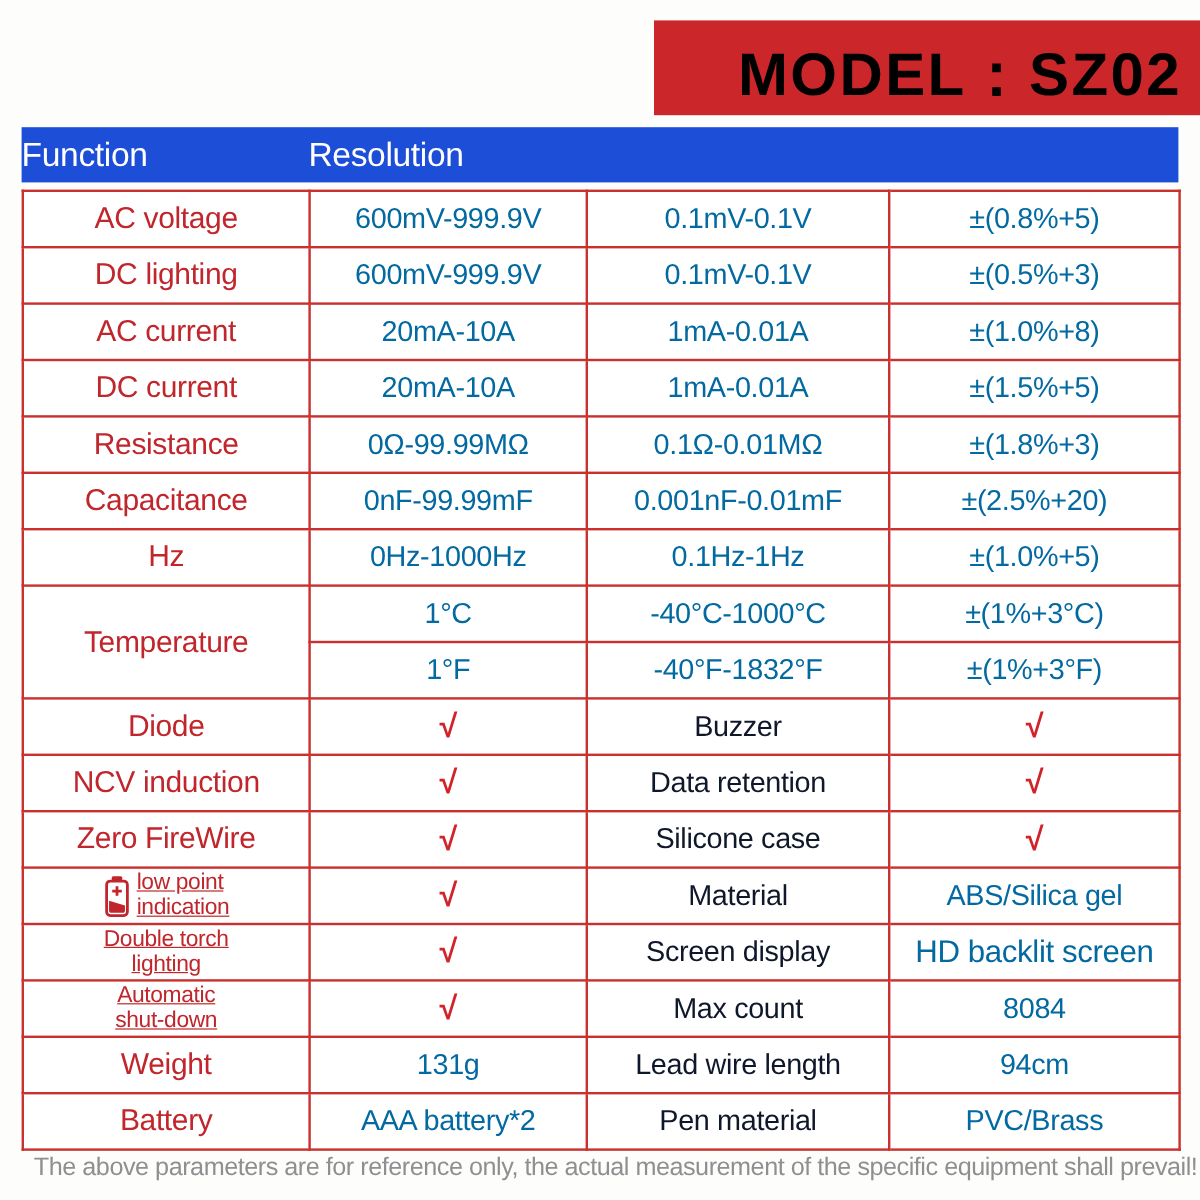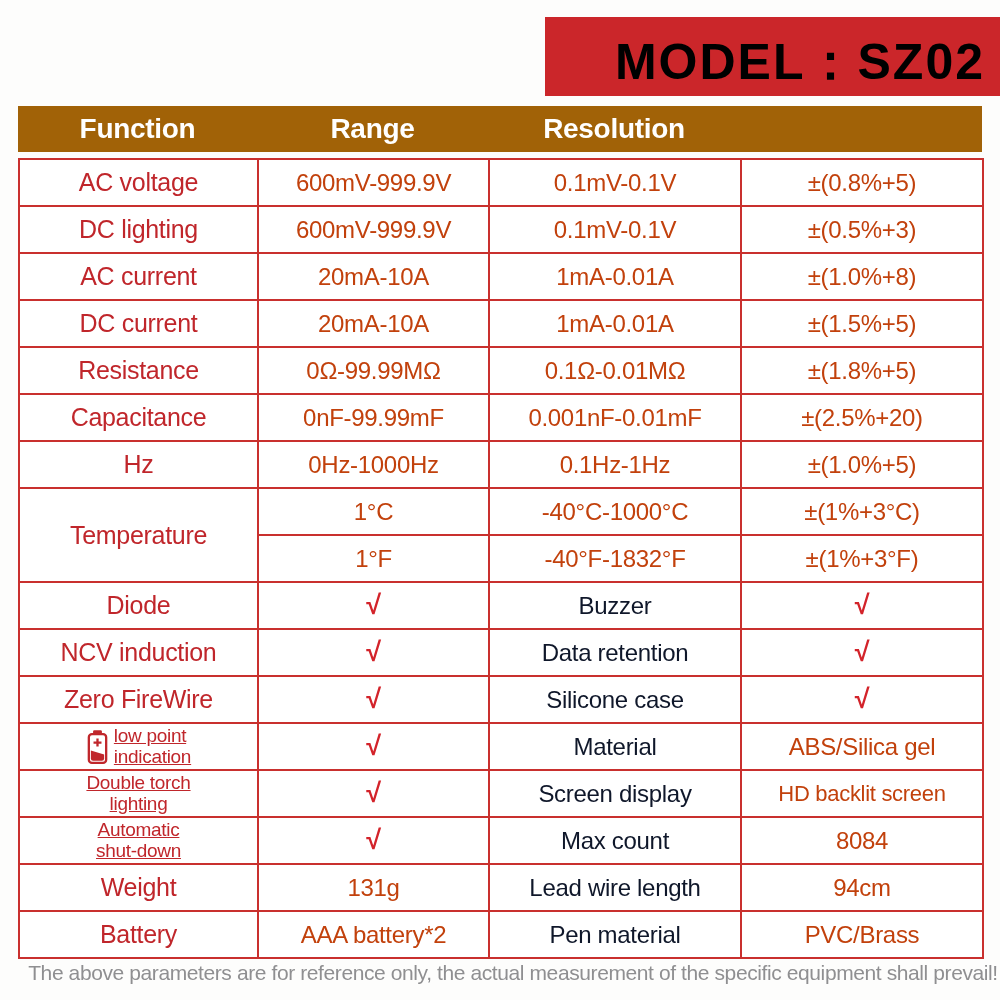--- a/index.html
+++ b/index.html
@@ -11,59 +11,58 @@
     overflow:hidden;
   }
   .banner {
     position:absolute; left:545px; top:17px; width:438px; height:79px;
     background:#cb262a; color:#000000;
     display:flex; align-items:flex-end; justify-content:center;
     font-weight:bold; font-size:50px; letter-spacing:2px;padding-left:36px;
   }
   .content { position:absolute; left:18px; top:106px; width:964px; }
   .thead {
-    height:46px; background:#a16207; color:#ffffff;
+    height:46px; background:#1d4ed8; color:#ffffff;
     display:grid; grid-template-columns:239px 231px 252px 242px;
-    align-items:center; text-align:center;
-    font-size:28px; font-weight:bold;
+    align-items:center; text-align:left;
+    font-size:28px; font-weight:normal;
   }
   table.spec {
     margin-top:6px; border-collapse:collapse;
     width:964px; table-layout:fixed; background:#ffffff;
   }
   table.spec td {
     border:2px solid #c9302e; text-align:center; vertical-align:middle;
     height:45px; padding:0 2px; overflow:hidden;
   }
   td.fn    { color:#c0262b; font-size:25px; }
-  td.val   { color:#c2410c; font-size:24px; }
+  td.val   { color:#0369a1; font-size:24px; }
   td.redlbl{ color:#0f172a; font-size:24px; }
   td.check { color:#d3232a; font-size:27px; font-weight:bold; }
   td.small { font-size:19px; line-height:1.1;text-decoration:underline; }
-  td.vsmall{ font-size:22px;margin-top:36px; }
+  td.vsmall{ font-size:26px;margin-top:36px; }
   .pre { white-space:pre-line; }
   .battcell { display:flex; align-items:center; justify-content:center; gap:5px; }
   .battcell .pre { text-align:left; }
   .footer {
     position:absolute; left:13px; top:961px; width:1000px;
     text-align:center; color:#8f8f91; font-size:21px; letter-spacing:-0.4px;
   }
 </style>
 </head>
 <body>
 
 <div class="banner">
   <span>MODEL：SZ02</span>
 </div>
 
 <div class="content">
 
   <div class="thead">
     <div>Function</div>
-    <div>Range</div>
     <div>Resolution</div>
   </div>
 
   <table class="spec">
     <colgroup>
         <col style="width:239px">
         <col style="width:231px">
         <col style="width:252px">
         <col style="width:242px">
       </colgroup>
@@ -89,21 +88,21 @@
       <tr>
         <td class="fn">DC current</td>
         <td class="val">20mA-10A</td>
         <td class="val">1mA-0.01A</td>
         <td class="val">±(1.5%+5)</td>
       </tr>
       <tr>
         <td class="fn">Resistance</td>
         <td class="val">0Ω-99.99MΩ</td>
         <td class="val">0.1Ω-0.01MΩ</td>
-        <td class="val">±(1.8%+5)</td>
+        <td class="val">±(1.8%+3)</td>
       </tr>
       <tr>
         <td class="fn">Capacitance</td>
         <td class="val">0nF-99.99mF</td>
         <td class="val">0.001nF-0.01mF</td>
         <td class="val">±(2.5%+20)</td>
       </tr>
       <tr>
         <td class="fn">Hz</td>
         <td class="val">0Hz-1000Hz</td>

